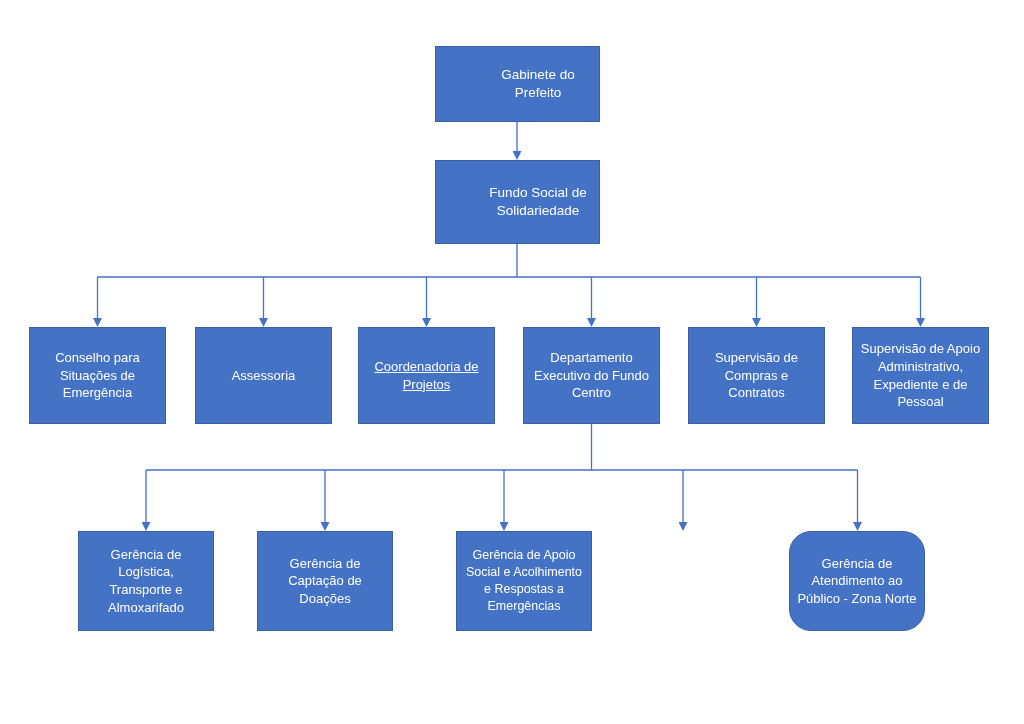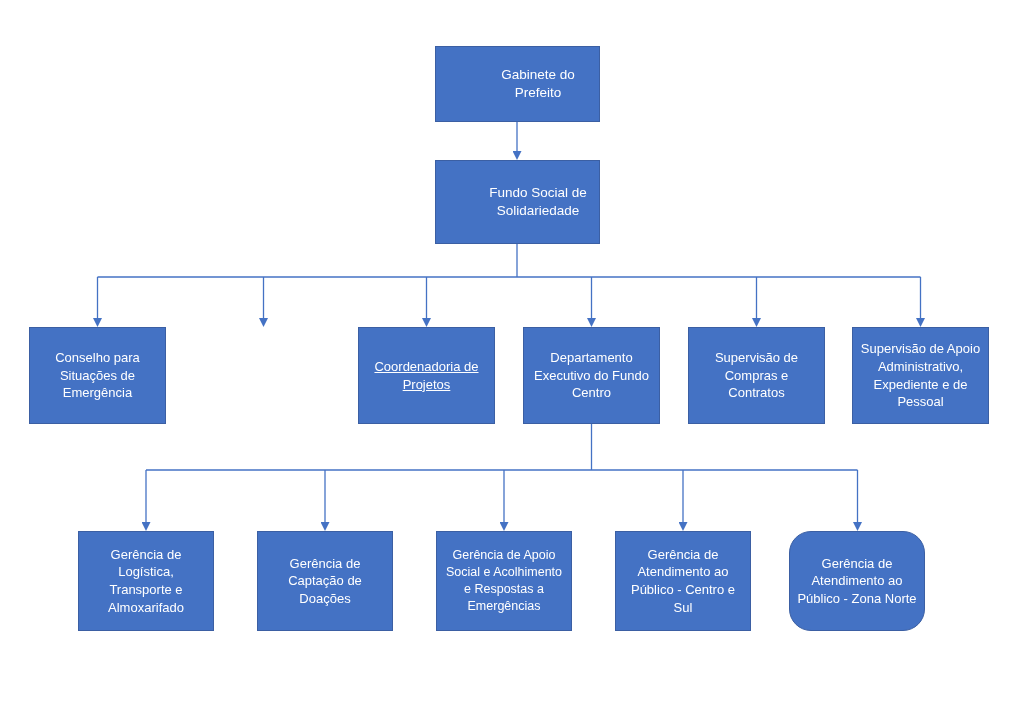--- a/index.html
+++ b/index.html
@@ -43,21 +43,21 @@
   .n-l3-0{left:29px;}
   .n-l3-1{left:195px;}
   .n-l3-2{left:358px;}
   .n-l3-3{left:523px;}
   .n-l3-4{left:688px;}
   .n-l3-5{left:852px;}
   
   .n-l4{top:531px;height:100px;width:136px;}
   .n-l4-0{left:78px;}
   .n-l4-1{left:257px;}
-  .n-l4-2{left:436px;}
+  .n-l4-2{left:456px;}
   .n-l4-3{left:615px;}
   .n-l4-4{left:789px;border-radius:22px;}
 </style>
 </head>
 <body>
 
 <div class="canvas">
 
   <svg class="connector-layer" width="1024" height="724" viewBox="0 0 1024 724">
     <defs>
@@ -96,20 +96,23 @@
     <span class="lbl">Gabinete do Prefeito</span>
   </div>
 
   <div class="node n-l2 fs-l12">
     <span class="lbl">Fundo Social de Solidariedade</span>
   </div>
 
   <div class="node n-l3 n-l3-0">
     <span class="lbl">Conselho para Situações de Emergência</span>
   </div>
+  <div class="node n-l3 n-l3-1">
+    <span class="lbl">Assessoria</span>
+  </div>
   <div class="node n-l3 n-l3-2 fs-small">
     <span class="lbl">Coordenadoria de Projetos</span>
   </div>
   <div class="node n-l3 n-l3-3">
     <span class="lbl">Departamento Executivo do Fundo Centro</span>
   </div>
   <div class="node n-l3 n-l3-4">
     <span class="lbl">Supervisão de Compras e Contratos</span>
   </div>
   <div class="node n-l3 n-l3-5">
@@ -118,20 +121,17 @@
 
   <div class="node n-l4 n-l4-0">
     <span class="lbl">Gerência de Logística, Transporte e Almoxarifado</span>
   </div>
   <div class="node n-l4 n-l4-1">
     <span class="lbl">Gerência de Captação de Doações</span>
   </div>
   <div class="node n-l4 n-l4-2 fs-mid">
     <span class="lbl">Gerência de Apoio Social e Acolhimento e Respostas a Emergências</span>
   </div>
-  <div class="node n-l4 n-l4-3">
-    <span class="lbl">Gerência de Atendimento ao Público - Centro e Sul</span>
-  </div>
   <div class="node n-l4 n-l4-4">
     <span class="lbl">Gerência de Atendimento ao Público - Zona Norte</span>
   </div>
 
 </div>
 
 </body></html>

